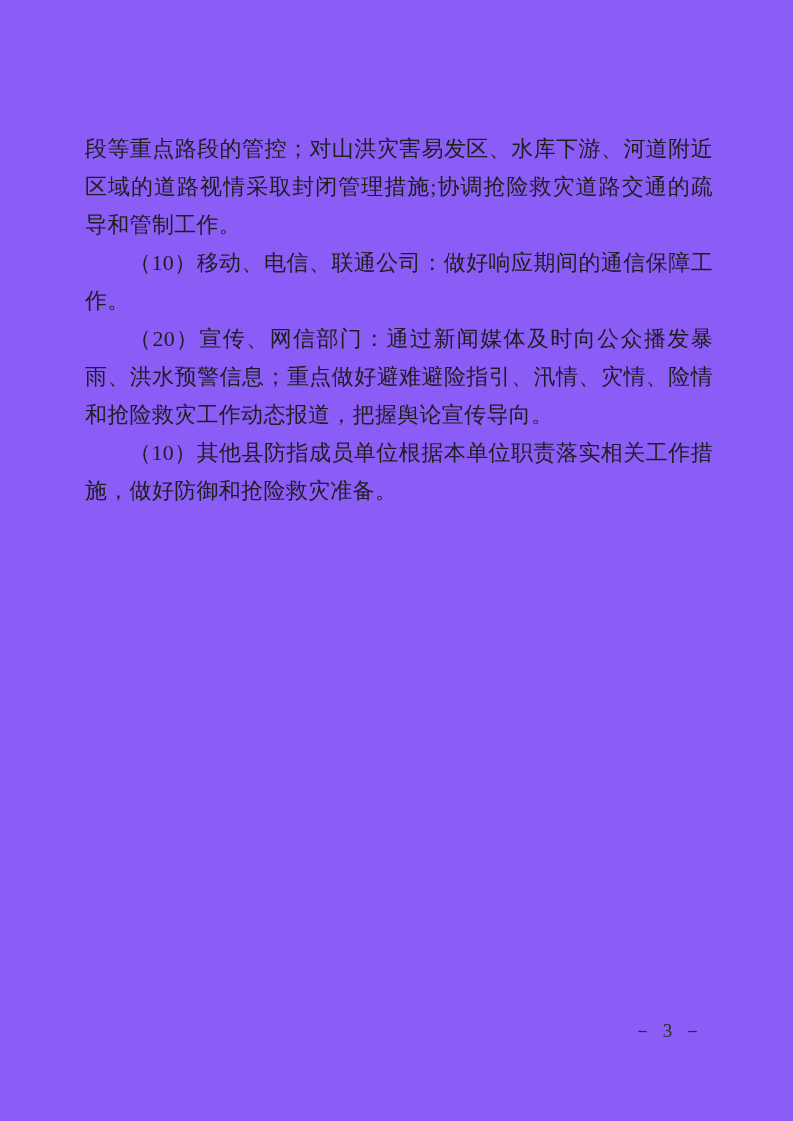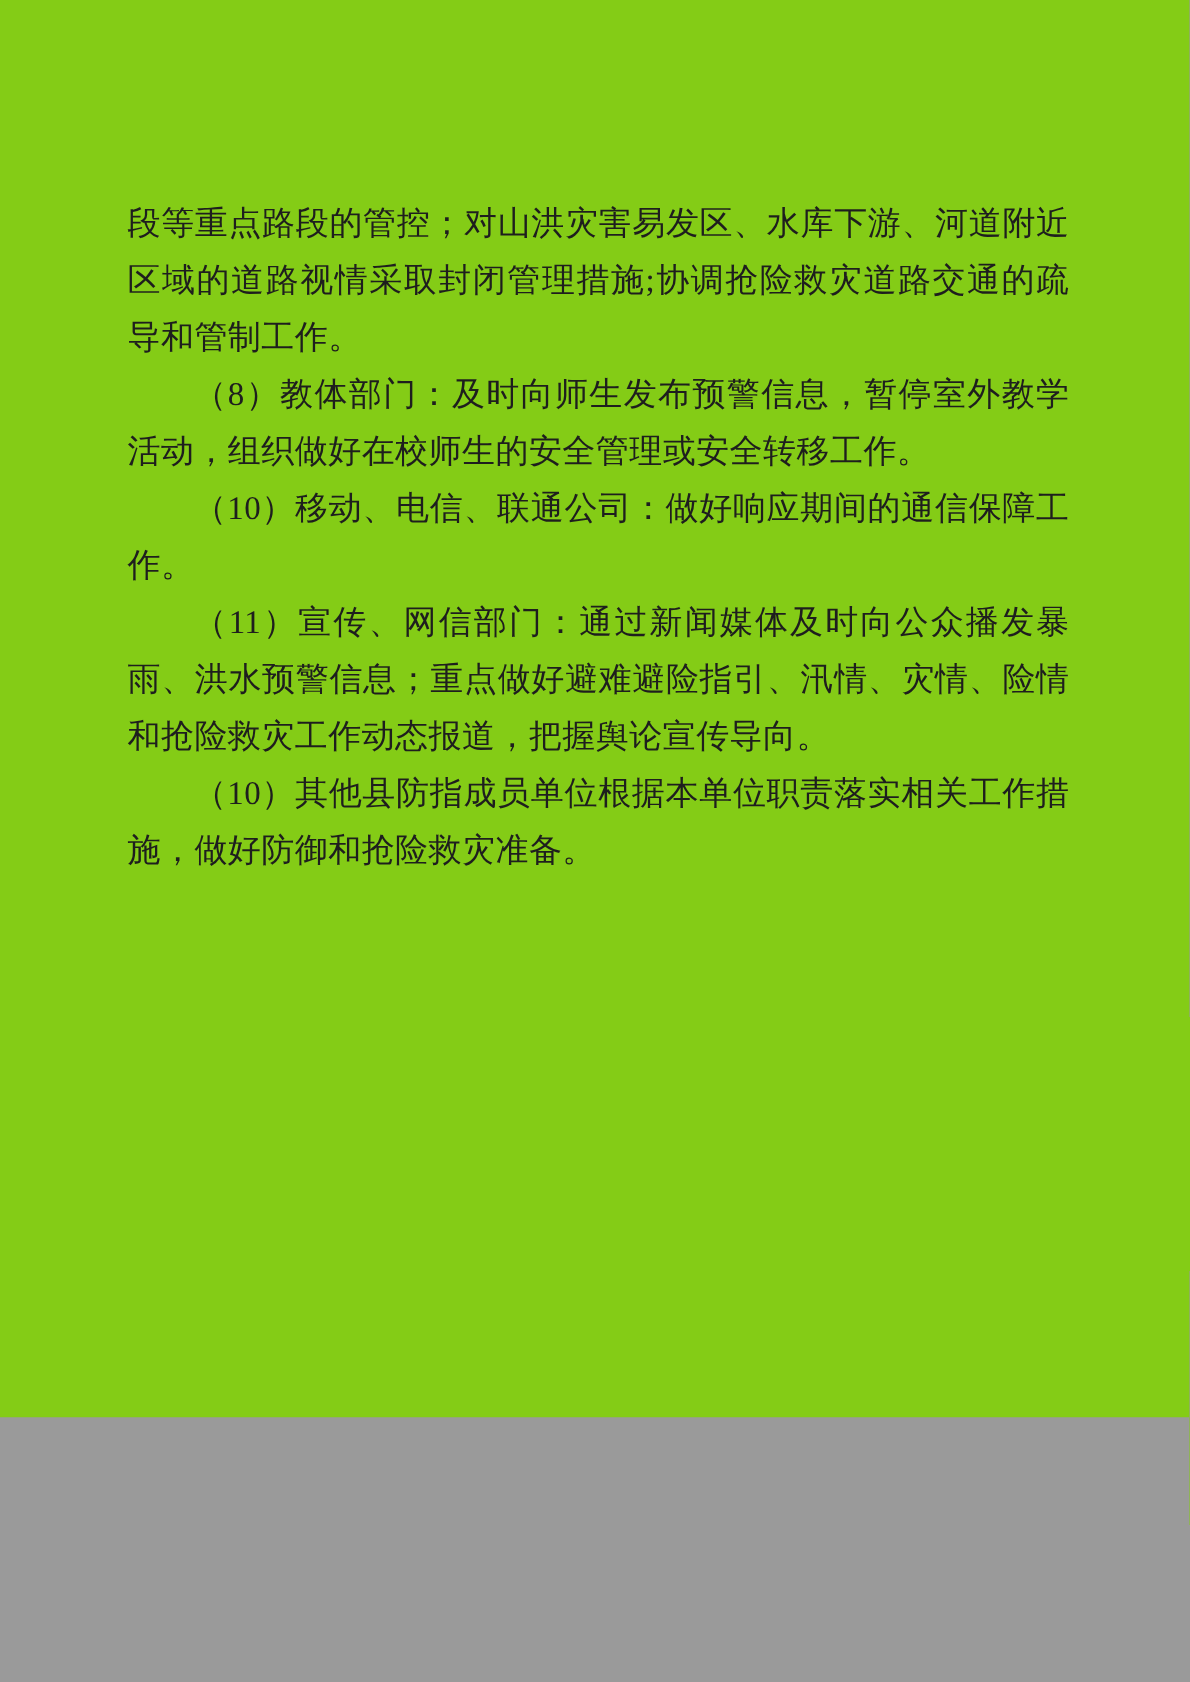--- a/index.html
+++ b/index.html
@@ -3,23 +3,23 @@
 <meta charset="utf-8">
 <style>
   * { margin: 0; padding: 0; box-sizing: border-box; }
   html, body {
     background: #9a9a9a;
     font-family: "Liberation Serif", "DejaVu Serif", serif;
   }
   .page {
     position: relative;
     width: 793px;
-    height: 945px;
+    height: 1121px;
     margin: 0 auto;
-    background: #84cc16;
+    background: #8b5cf6;
     overflow: hidden;
     color: #1c1c1c;
   }
   .doc-body {
     position: absolute;
     top: 130px;
     left: 85px;
     width: 628px;
   }
   .para {
@@ -42,19 +42,18 @@
     color: #2a2a2a;
     font-family: "Liberation Serif", "DejaVu Serif", serif;
   }
 </style>
 </head>
 <body>
 
 <div class="page">
   <div class="doc-body">
     <p class="para">段等重点路段的管控；对山洪灾害易发区、水库下游、河道附近区域的道路视情采取封闭管理措施;协调抢险救灾道路交通的疏导和管制工作。</p>
-    <p class="para indent">（8）教体部门：及时向师生发布预警信息，暂停室外教学活动，组织做好在校师生的安全管理或安全转移工作。</p>
     <p class="para indent">（10）移动、电信、联通公司：做好响应期间的通信保障工作。</p>
-    <p class="para indent">（11）宣传、网信部门：通过新闻媒体及时向公众播发暴雨、洪水预警信息；重点做好避难避险指引、汛情、灾情、险情和抢险救灾工作动态报道，把握舆论宣传导向。</p>
+    <p class="para indent">（20）宣传、网信部门：通过新闻媒体及时向公众播发暴雨、洪水预警信息；重点做好避难避险指引、汛情、灾情、险情和抢险救灾工作动态报道，把握舆论宣传导向。</p>
     <p class="para indent">（10）其他县防指成员单位根据本单位职责落实相关工作措施，做好防御和抢险救灾准备。</p>
   </div>
   <div class="page-number">－ 3 －</div>
 </div>
 
 </body></html>

